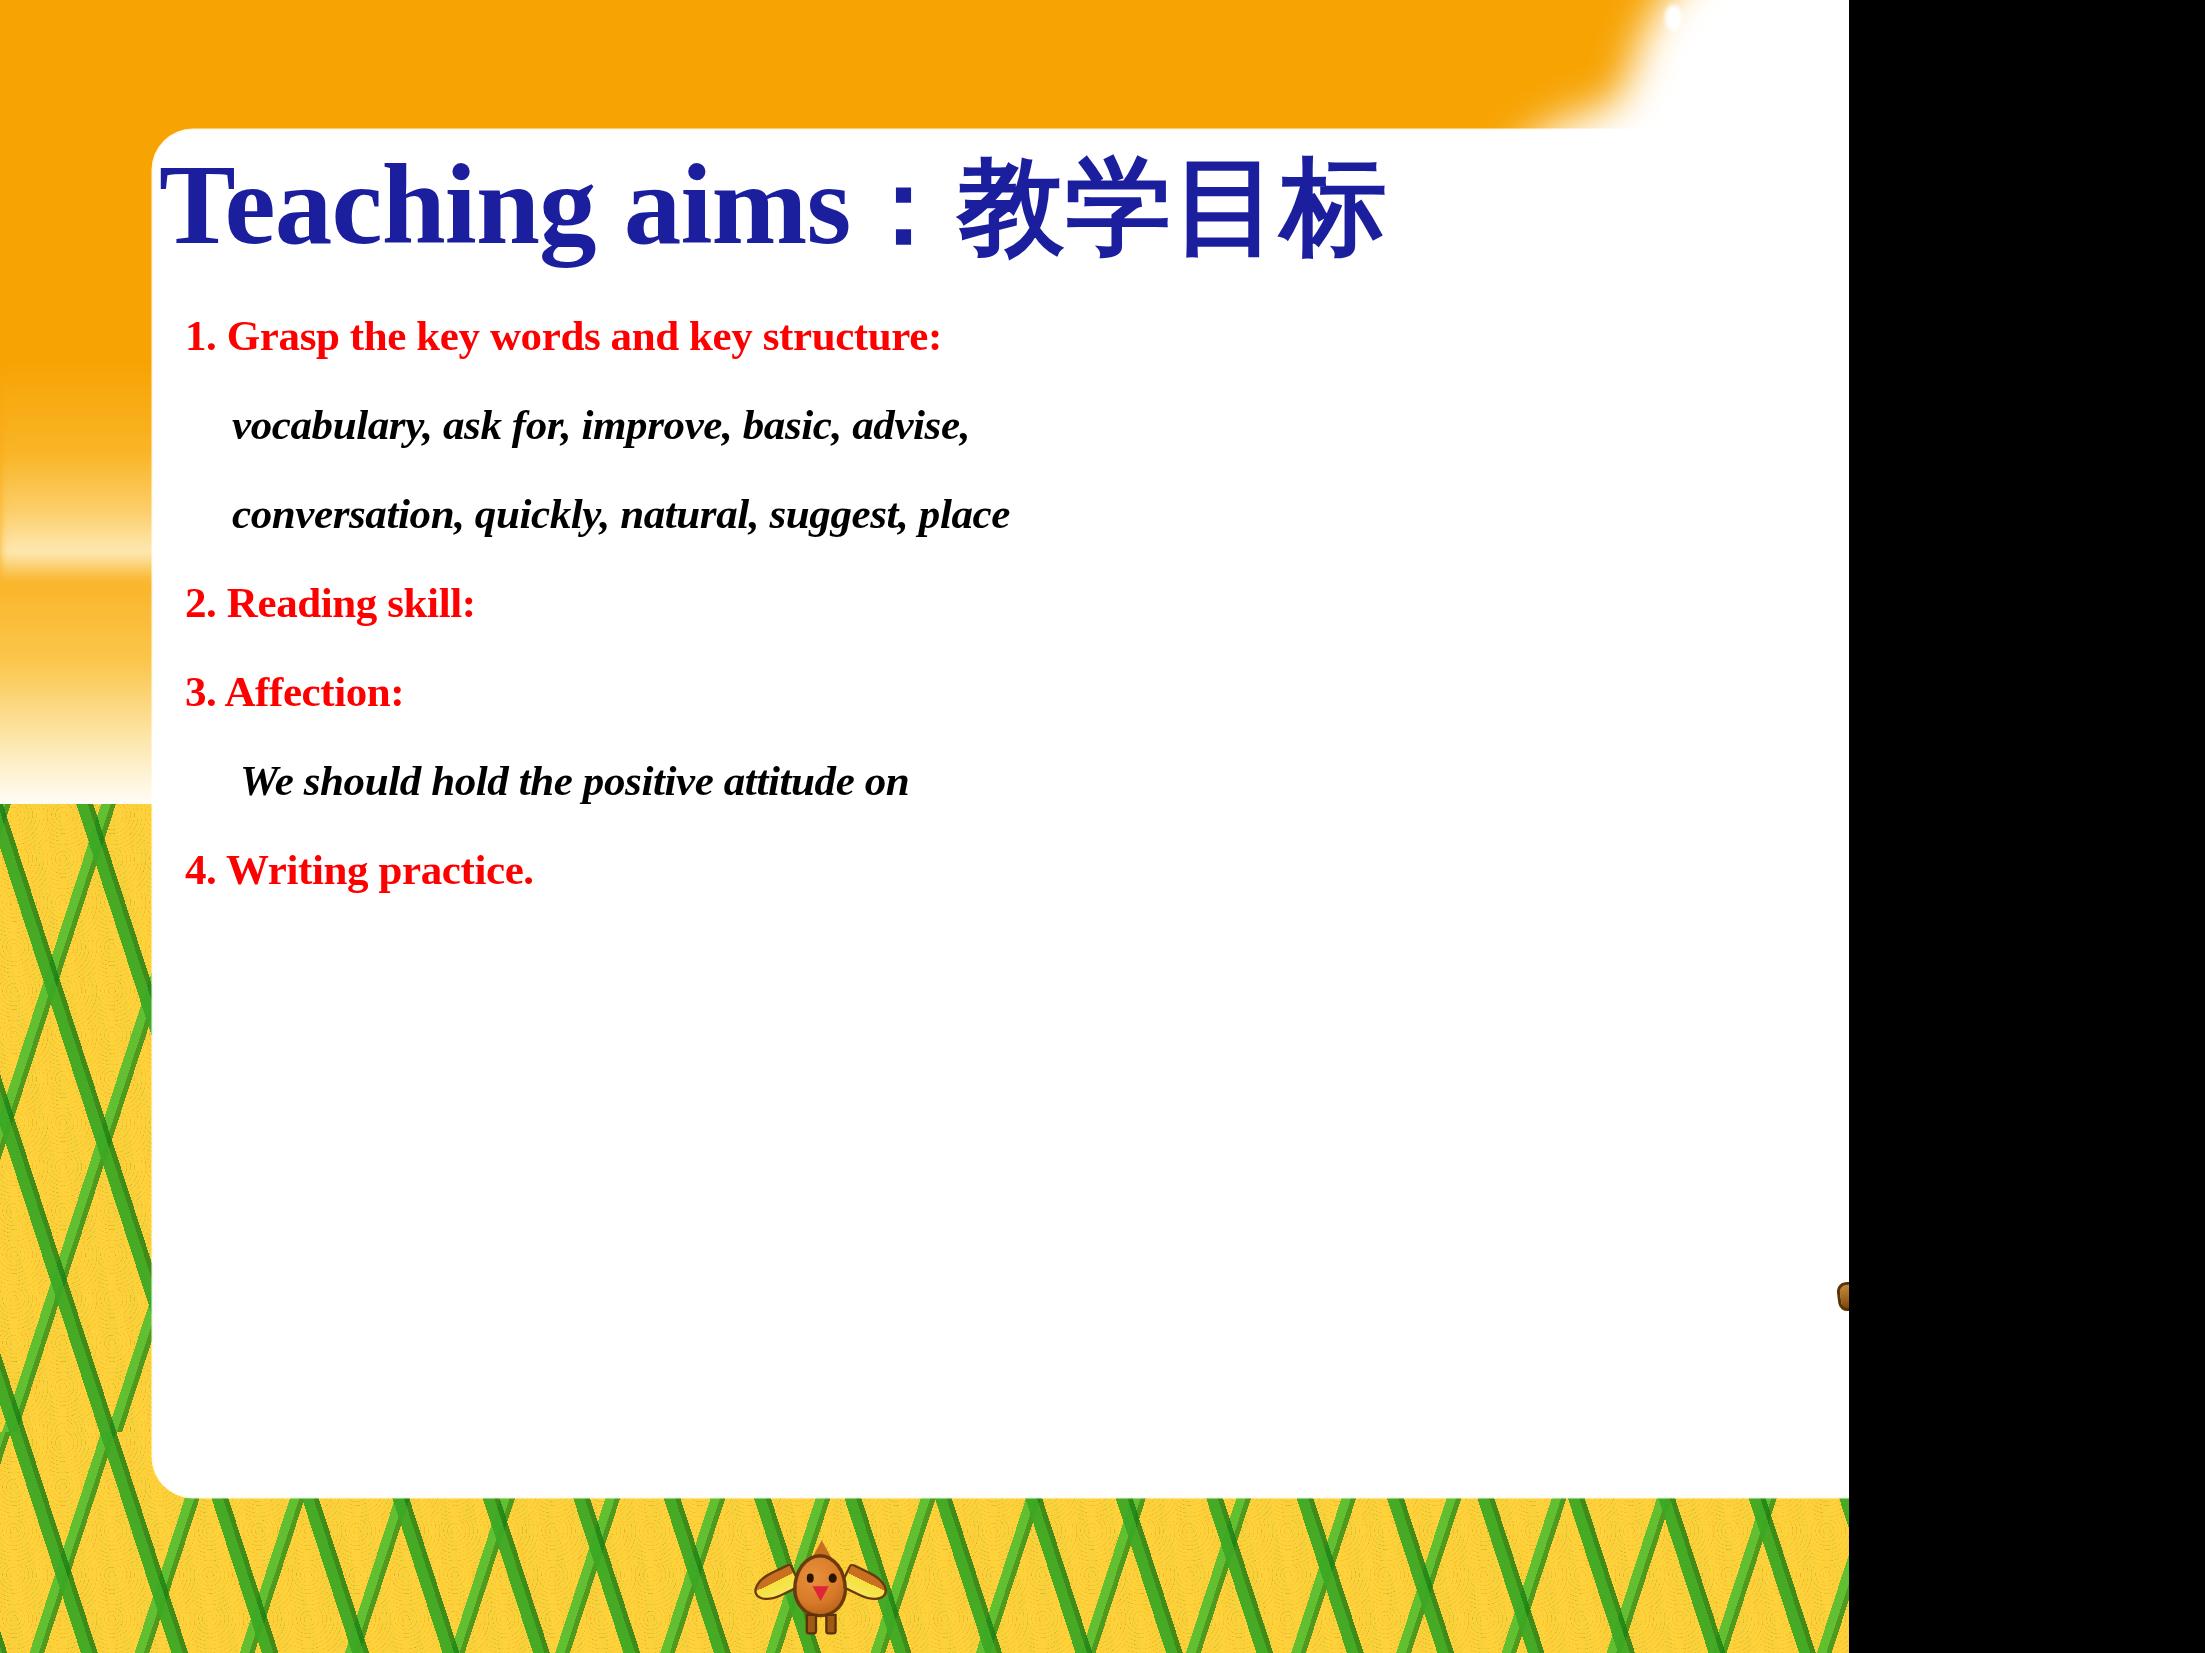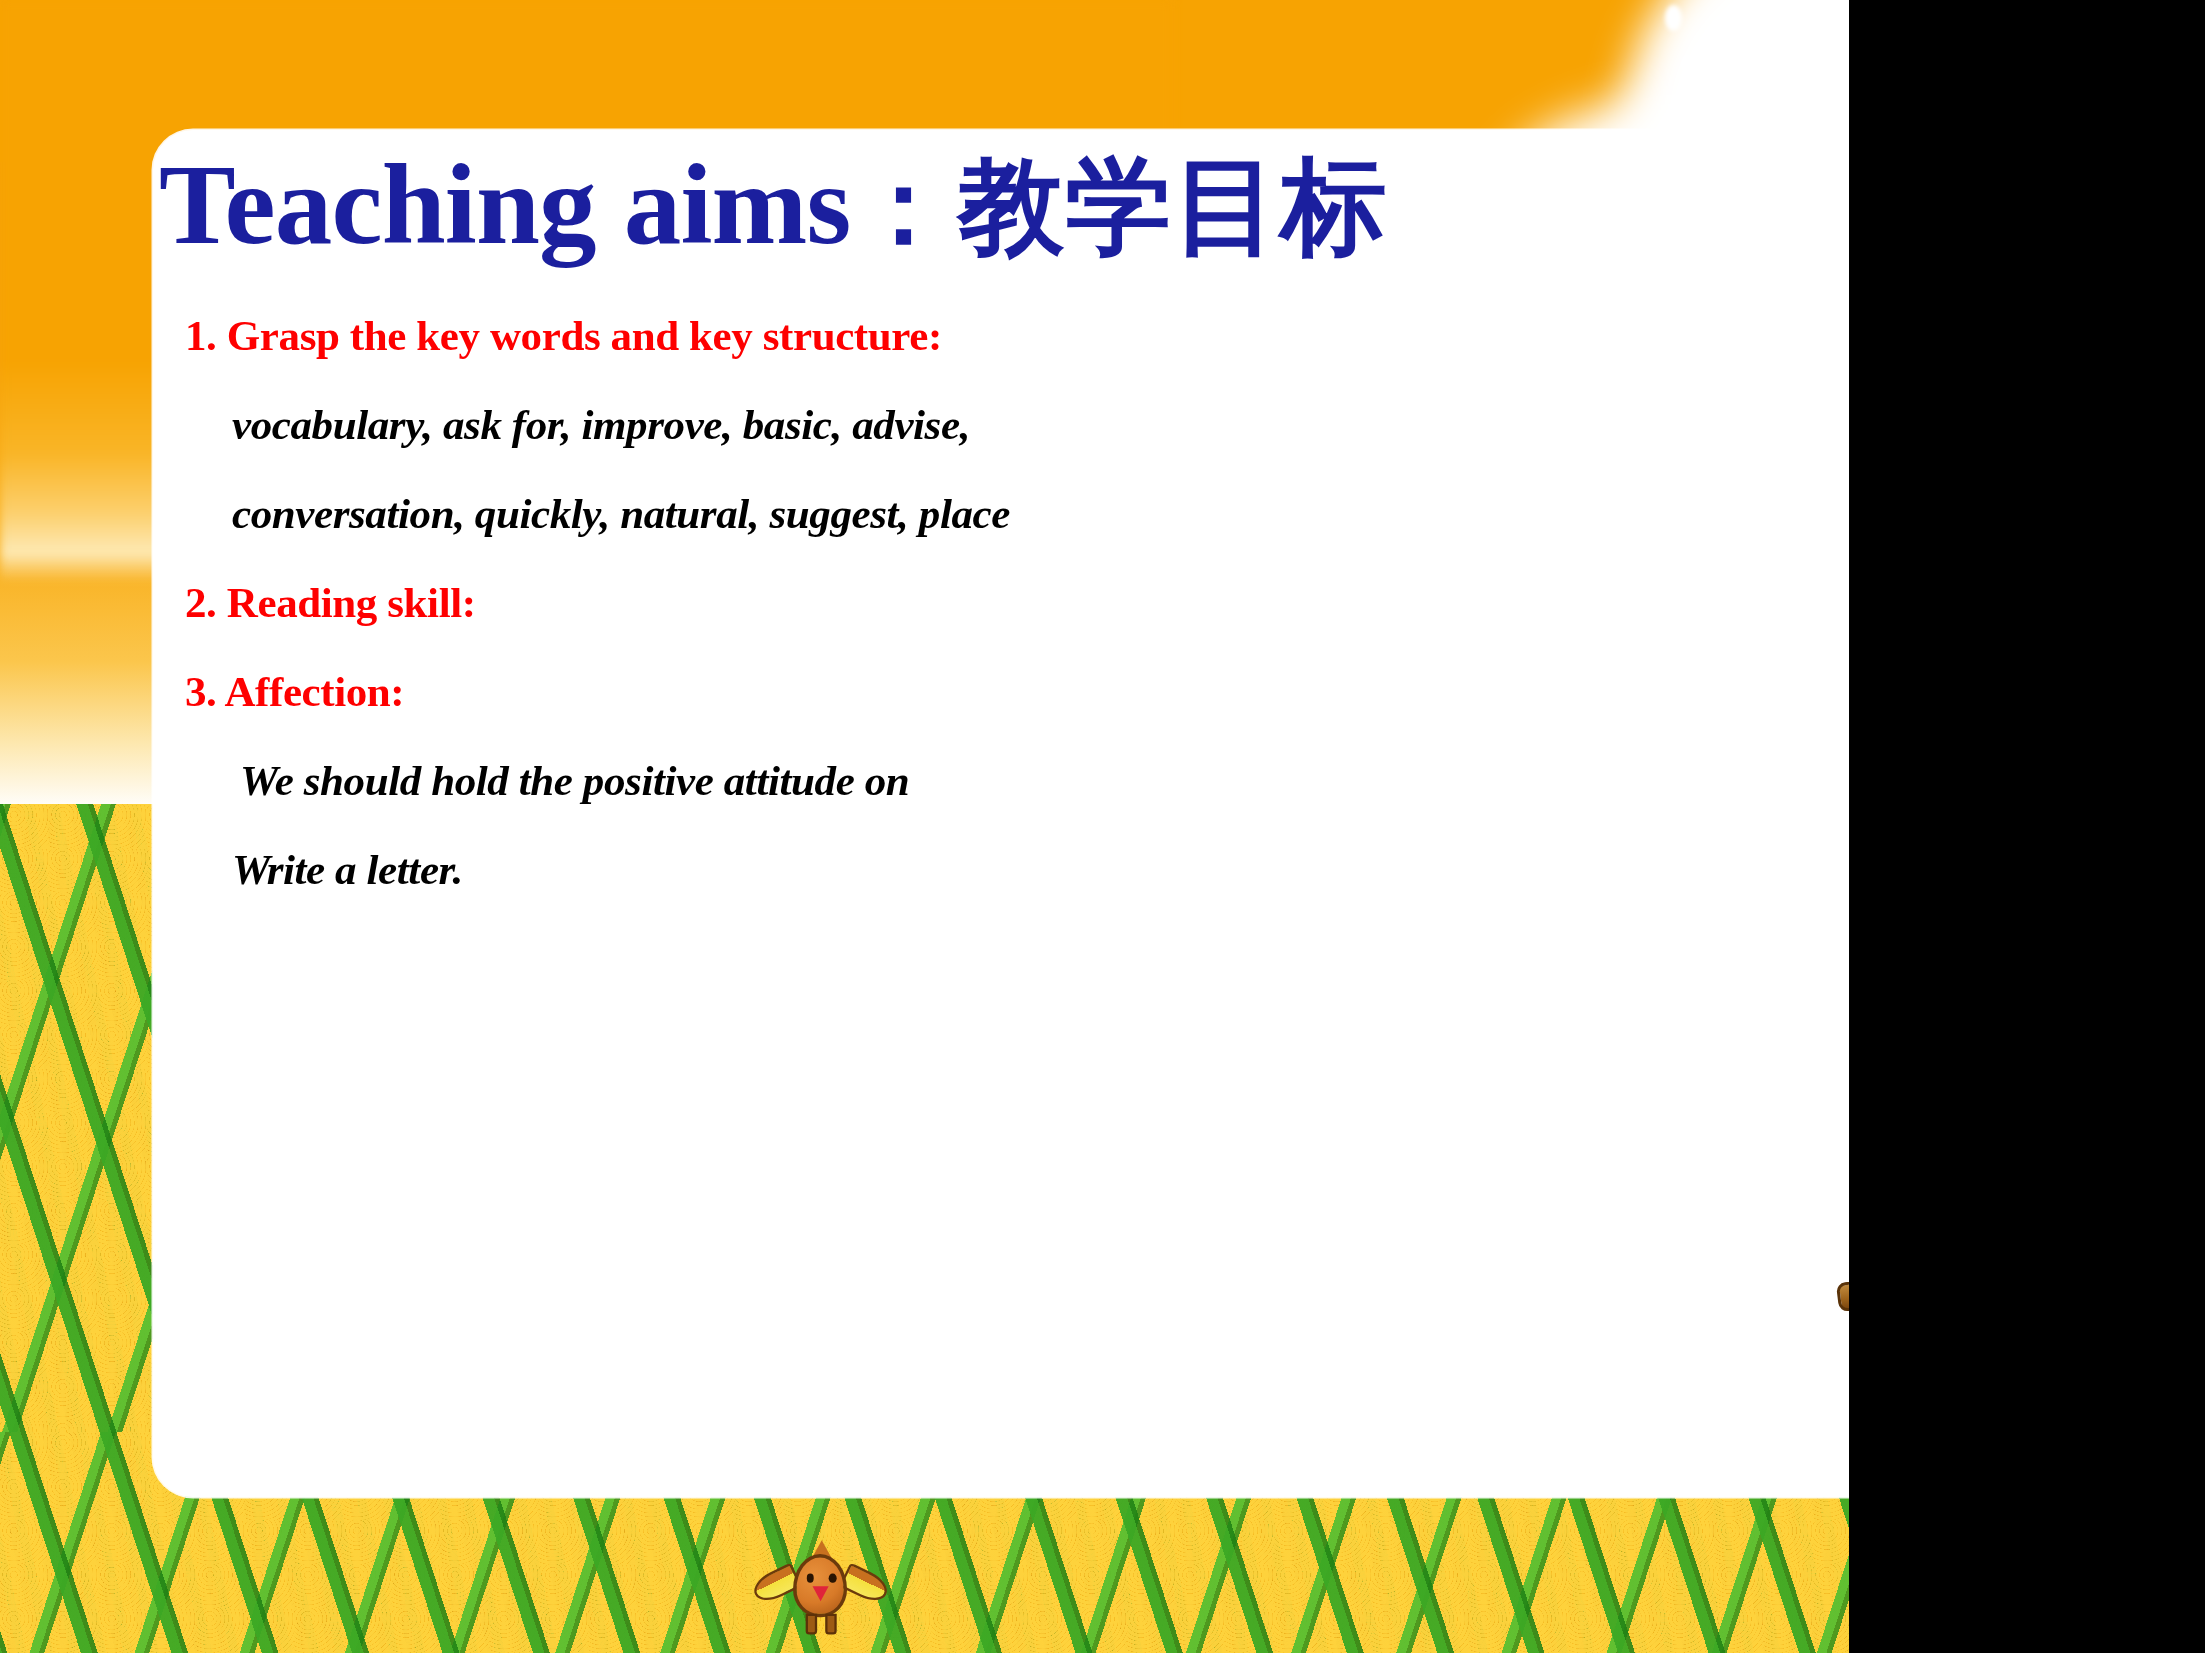--- a/index.html
+++ b/index.html
@@ -430,21 +430,21 @@
         <span>Teaching aims</span><span class="cn">：</span><span class="cn">教学目标</span>
       </div>
 
       <div class="body-list">
         <div class="line red">1. Grasp the key words and key structure:</div>
         <div class="line black indent-1">vocabulary, ask for, improve, basic, advise,</div>
         <div class="line black indent-1">conversation, quickly, natural, suggest, place</div>
         <div class="line red">2. Reading skill:</div>
         <div class="line red">3. Affection:</div>
         <div class="line black indent-2">We should hold the positive attitude on</div>
-        <div class="line black indent-1">Write a letter.</div>
+        <div class="line red">4. Writing practice.</div>
       </div>
 
     </div>
   </div>
 
   <div class="scarecrow" style="left:1937px;top:1072px;">
     <div class="sc-arm l"></div>
     <div class="sc-arm r"></div>
     <div class="sc-pole"></div>
     <div class="sc-shirt"></div>

